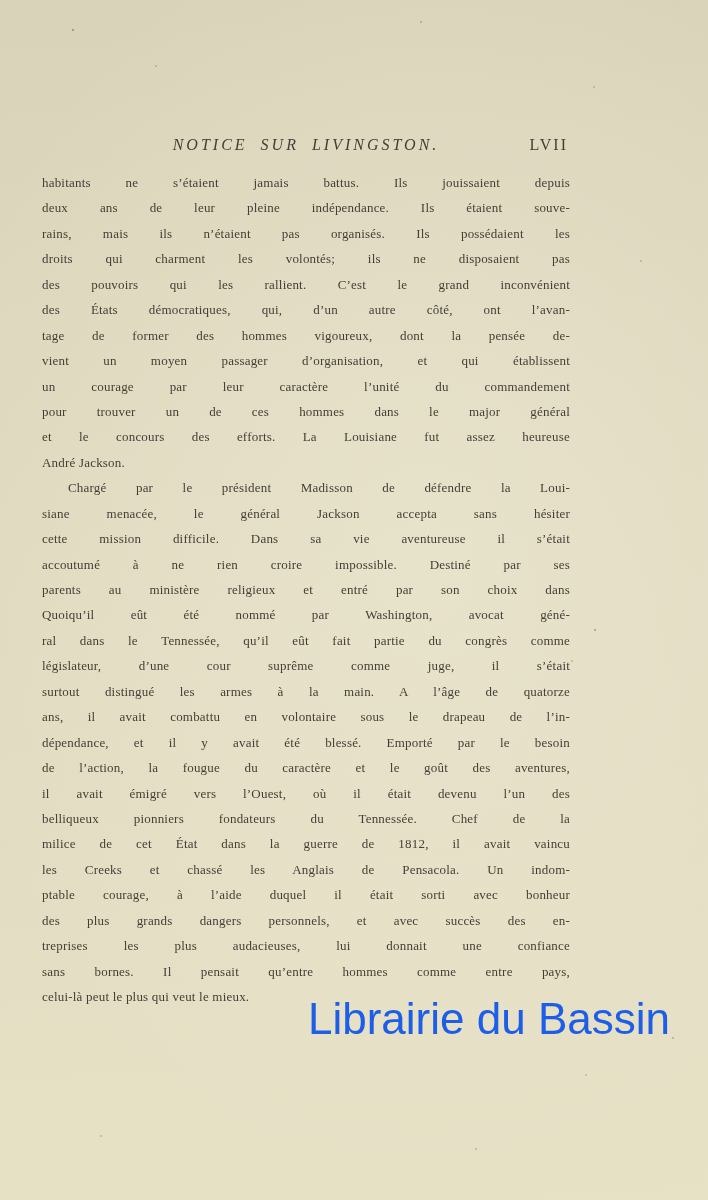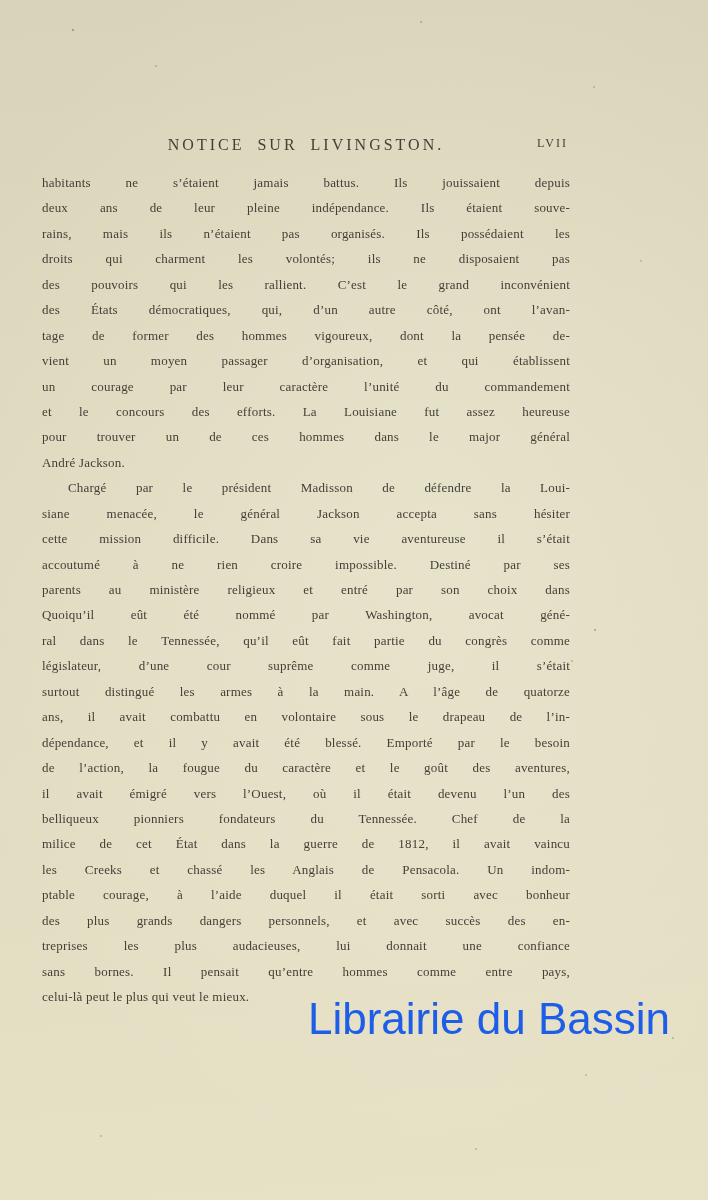--- a/index.html
+++ b/index.html
@@ -41,24 +41,25 @@
     position: absolute;
     top: 136px; left: 42px; width: 528px; height: 22px;
     color: var(--ink);
   }
   .running-title {
     position: absolute; left: 0; right: 0;
     text-align: center;
     font-size: 16px;
     letter-spacing: 3px;
     word-spacing: 6px;
+    font-style: italic;
   }
   .page-number {
     position: absolute; right: 2px; top: 0;
-    font-size: 12px;
+    font-size: 16px;
     letter-spacing: 2px;
   }
   .page-text {
     position: absolute;
     top: 170px; left: 42px; width: 528px;
     color: var(--ink);
   }
   .line {
     font-size: 13px;
     line-height: 25.45px;
@@ -98,22 +99,22 @@
   <div class="page-text">
       <div class="line">habitants ne s’étaient jamais battus. Ils jouissaient depuis</div>
       <div class="line">deux ans de leur pleine indépendance. Ils étaient souve-</div>
       <div class="line">rains, mais ils n’étaient pas organisés. Ils possédaient les</div>
       <div class="line">droits qui charment les volontés; ils ne disposaient pas</div>
       <div class="line">des pouvoirs qui les rallient. C’est le grand inconvénient</div>
       <div class="line">des États démocratiques, qui, d’un autre côté, ont l’avan-</div>
       <div class="line">tage de former des hommes vigoureux, dont la pensée de-</div>
       <div class="line">vient un moyen passager d’organisation, et qui établissent</div>
       <div class="line">un courage par leur caractère l’unité du commandement</div>
+      <div class="line">pour trouver un de ces hommes dans le major général</div>
       <div class="line">et le concours des efforts. La Louisiane fut assez heureuse</div>
-      <div class="line">pour trouver un de ces hommes dans le major général</div>
       <div class="line last">André Jackson.</div>
       <div class="line indent">Chargé par le président Madisson de défendre la Loui-</div>
       <div class="line">siane menacée, le général Jackson accepta sans hésiter</div>
       <div class="line">cette mission difficile. Dans sa vie aventureuse il s’était</div>
       <div class="line">accoutumé à ne rien croire impossible. Destiné par ses</div>
       <div class="line">parents au ministère religieux et entré par son choix dans</div>
       <div class="line">Quoiqu’il eût été nommé par Washington, avocat géné-</div>
       <div class="line">ral dans le Tennessée, qu’il eût fait partie du congrès comme</div>
       <div class="line">législateur, d’une cour suprême comme juge, il s’était</div>
       <div class="line">surtout distingué les armes à la main. A l’âge de quatorze</div>

